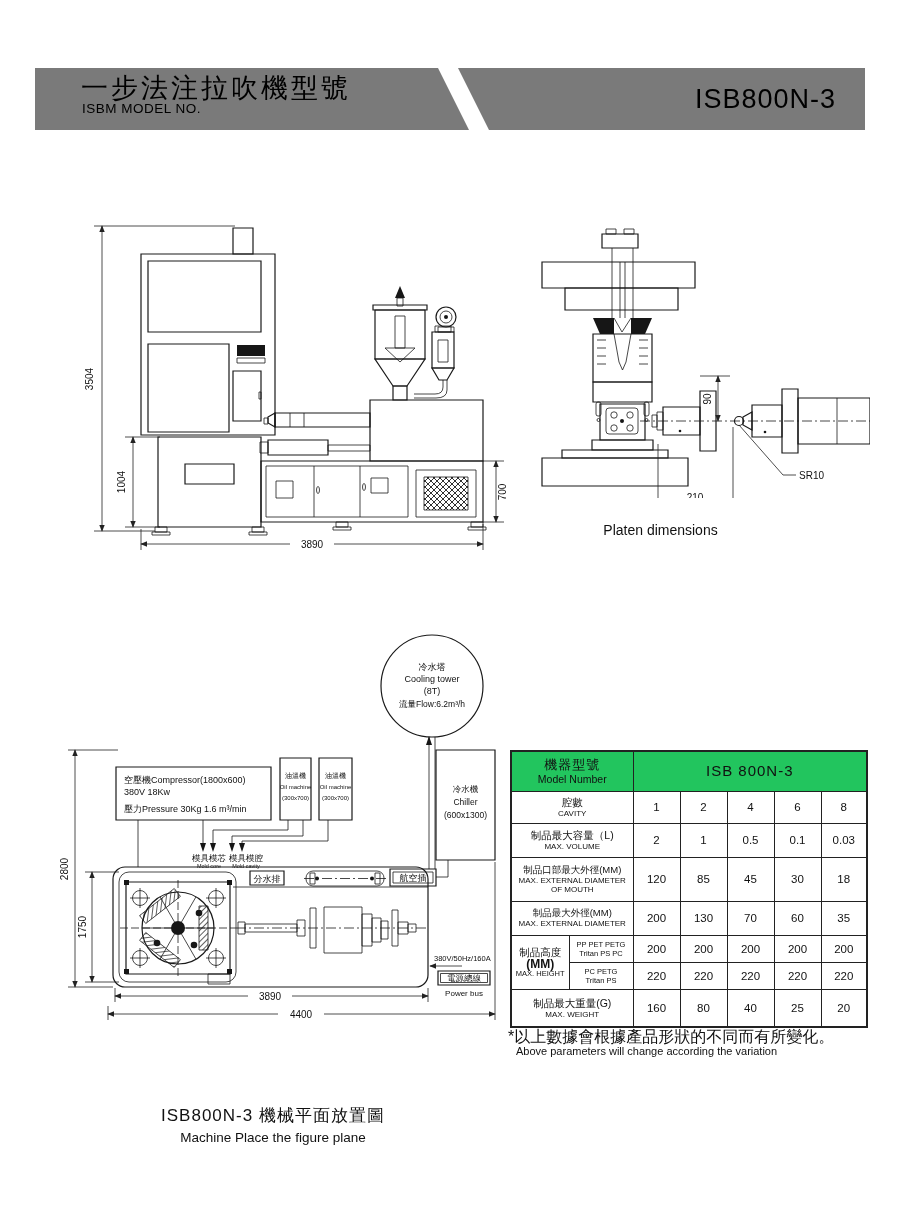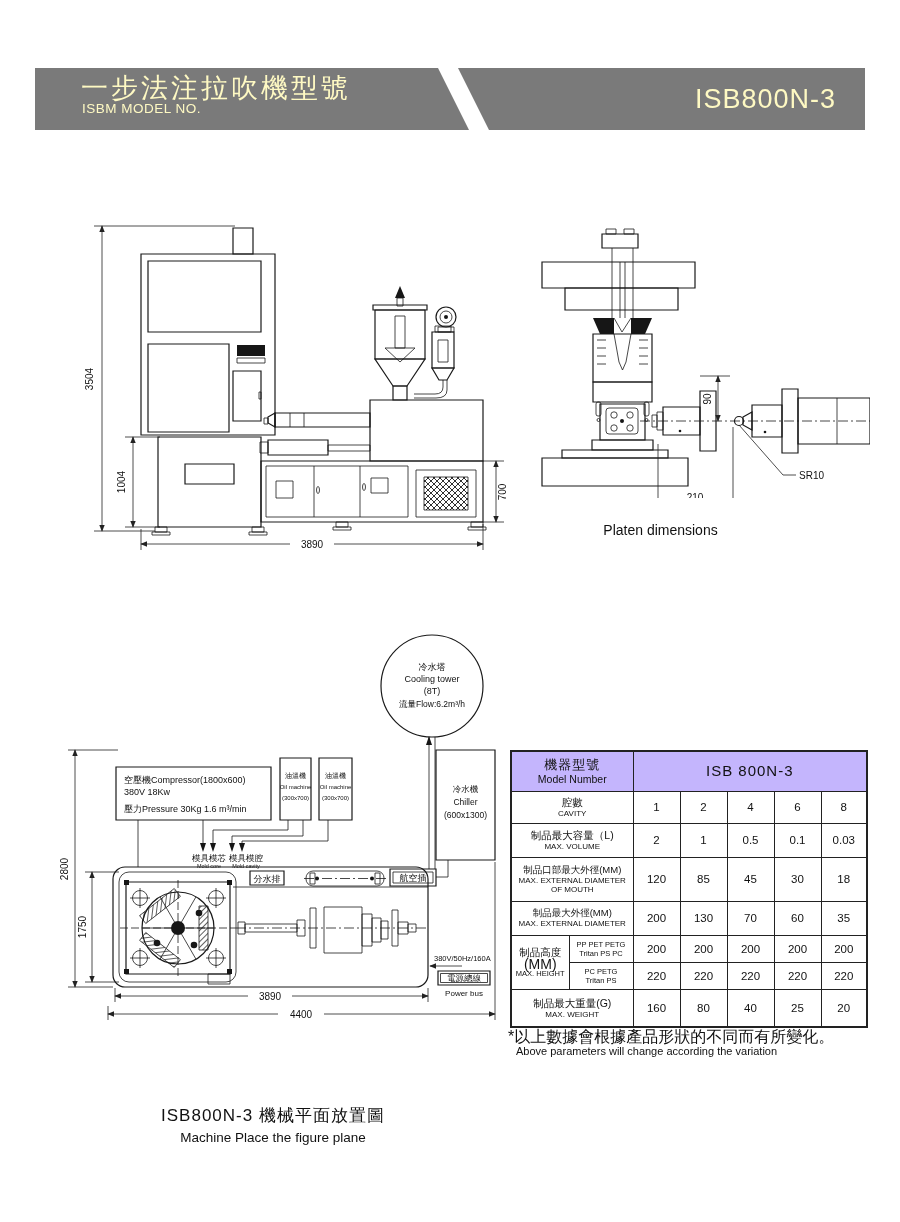--- a/index.html
+++ b/index.html
@@ -1,19 +1,19 @@
 <!DOCTYPE html>
 <html><head>
 <meta charset="utf-8">
 <style>
   html,body{margin:0;padding:0;background:#e8e8e8;}
   .page{position:relative;width:900px;height:1222px;background:#ffffff;
         font-family:"Liberation Sans",sans-serif;color:#111;overflow:hidden;margin:0 auto;}
   
-  .banner{position:absolute;top:68px;height:62px;background:#7a7a7a;color:#fef9c3;}
+  .banner{position:absolute;top:68px;height:62px;background:#7a7a7a;color:#000000;}
   .banner-left{left:35px;width:434px;clip-path:polygon(0 0,403px 0,100% 100%,0 100%);}
   .banner-left .zh{font-size:27px;letter-spacing:3px;padding:5px 0 0 46px;line-height:30px;}
   .banner-left .en{font-size:13.5px;letter-spacing:.5px;padding:1px 0 0 47px;}
   .banner-right{left:458px;width:407px;clip-path:polygon(0 0,100% 0,100% 100%,31px 100%);}
   .banner-right .model{font-size:27px;letter-spacing:1px;line-height:62px;padding-left:237px;}
   svg.draw{position:absolute;}
   svg.draw *{vector-effect:non-scaling-stroke;}
   .ln{stroke:#1a1a1a;stroke-width:1.2;fill:none;}
   .lnt{stroke:#1a1a1a;stroke-width:0.8;fill:none;}
   .dim{stroke:#222;stroke-width:0.8;fill:none;}
@@ -26,26 +26,26 @@
   .caption{position:absolute;text-align:center;}
   .cap-zh{font-size:22px;letter-spacing:2px;}
   .cap-en{font-size:14px;margin-top:2px;}
   .cap2-zh{font-size:17px;letter-spacing:1px;}
   .cap2-en{font-size:13.5px;margin-top:3px;}
   
   .spec-table{position:absolute;left:510px;top:750px;width:356px;border-collapse:collapse;
               border:2px solid #222;table-layout:fixed;}
   .spec-table td,.spec-table th{border:1px solid #222;text-align:center;vertical-align:middle;
               padding:0 1px;font-weight:normal;}
-  .spec-table .hdr{background:#c4b5fd;}
+  .spec-table .hdr{background:#22c55e;}
   .zh{display:block;font-size:10.5px;line-height:13px;}
   .zh-s{display:block;font-size:9.5px;line-height:12px;}
   .en{display:block;font-size:8px;line-height:9.5px;}
   .en-xs{display:block;font-size:7.5px;line-height:9px;}
-  .unit{display:block;font-size:14px;line-height:10px;}
+  .unit{display:block;font-size:12px;line-height:10px;font-weight:bold;}
   .mat{display:block;font-size:7.5px;line-height:9px;}
   .val{font-size:11.5px;}
   .model-zh{display:block;font-size:13px;line-height:16px;letter-spacing:1px;}
   .model-en{display:block;font-size:10.5px;line-height:13px;}
   .model-val{font-size:15px;letter-spacing:1px;}
   
   .footnote{position:absolute;left:508px;top:1029px;width:372px;}
   .fn-zh{font-size:16px;line-height:15px;}
   .fn-en{font-size:11px;line-height:14px;padding-left:8px;}
   

